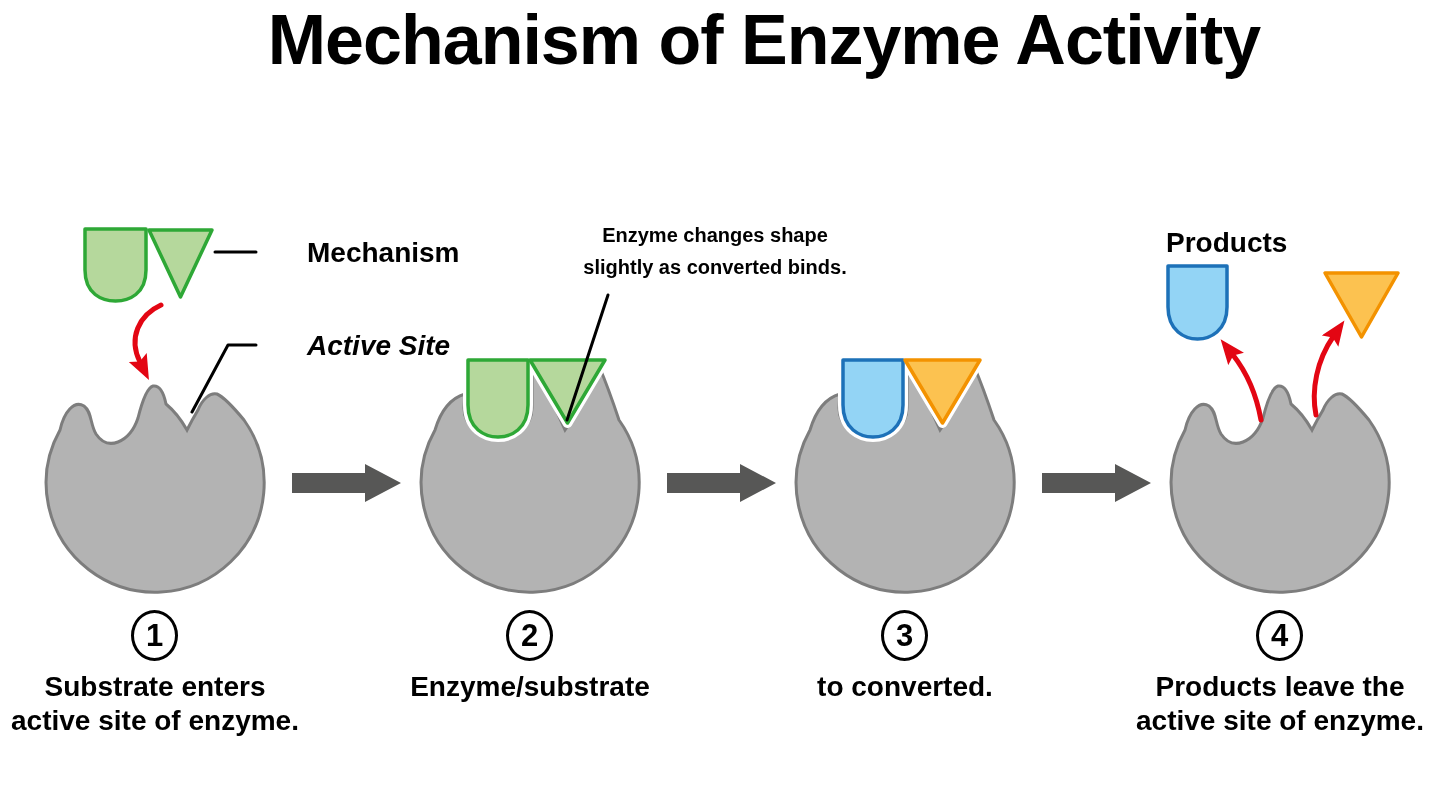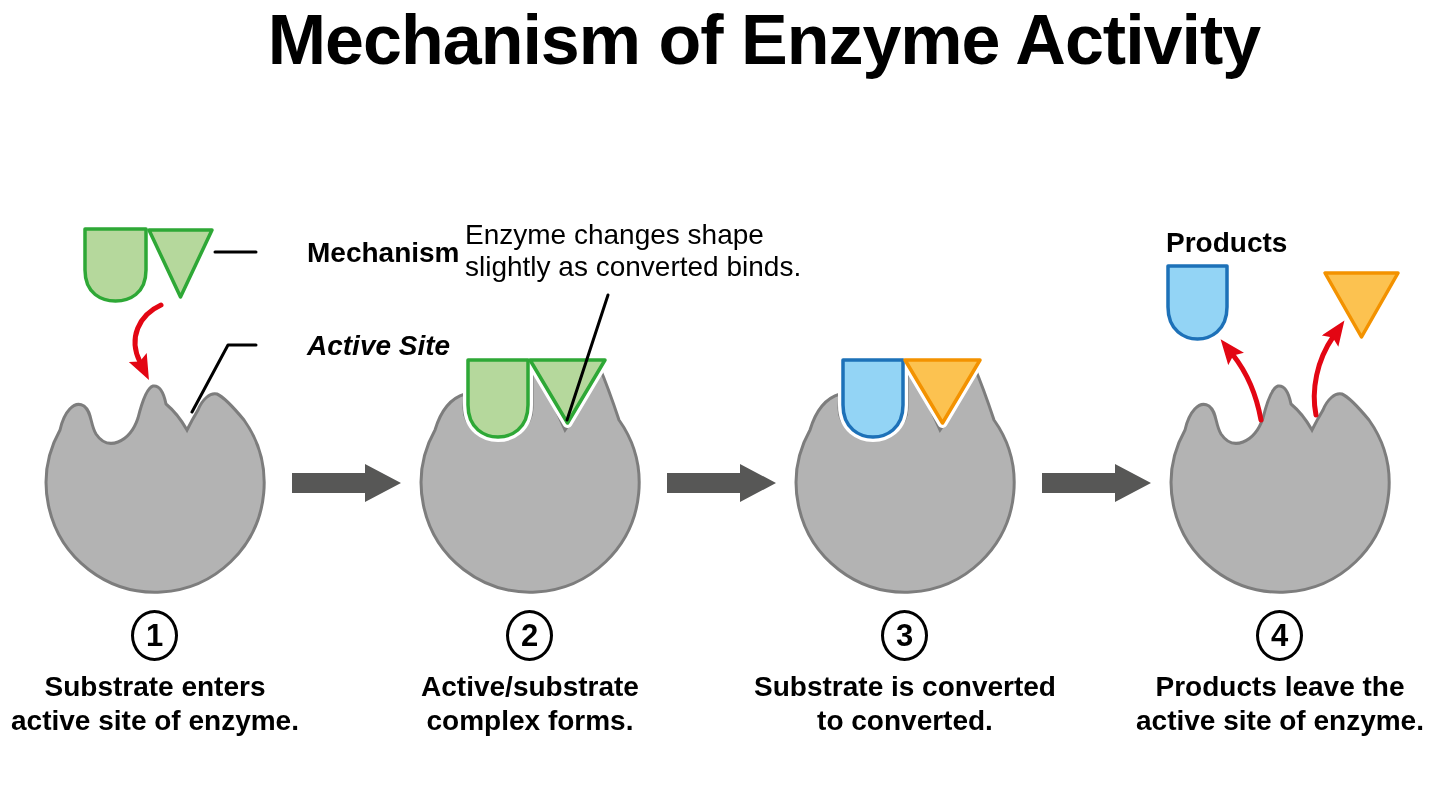--- a/index.html
+++ b/index.html
@@ -33,22 +33,22 @@
     left: 0; top: 60; width: 1440px;
     text-align: center;
     font-size: 70px;
     letter-spacing: -1px;
   }
   .callout-label { font-size: 28px; }
   #substrate-label  { left: 263px; top: 237px; }
   #active-site-label{ left: 263px; top: 330px; font-style: italic; }
   #annotation {
     left: 465px; top: 219px; width: 500px;
-    font-size: 28px; line-height: 32px;
-    position: absolute; font-weight: normal;
+    text-align: center; font-size: 20px; line-height: 32px;
+    position: absolute; font-weight: bold;
   }
   #products-label { left: 1122px; top: 227px; width: 300px; text-align: left; }
   .annotation-line { display: block; }
 
   .step-badge {
     position: absolute;
     top: 610px;
     width: 47px; height: 51px;
     box-sizing: border-box;
     border: 3px solid #000;
@@ -152,25 +152,23 @@
   <div class="step-badge" style="left:131px;">1</div>
   <div class="step-badge" style="left:506px;">2</div>
   <div class="step-badge" style="left:881px;">3</div>
   <div class="step-badge" style="left:1256px;">4</div>
 
   <div class="step-caption" style="left:-25px;">
     <span class="caption-line">Substrate enters</span>
     <span class="caption-line">active site of enzyme.</span>
   </div>
   <div class="step-caption" style="left:350px;">
-    <span class="caption-line">Active/substrate</span>
-    <span class="caption-line">complex forms.</span>
+    <span class="caption-line">Enzyme/substrate</span>
   </div>
   <div class="step-caption" style="left:725px;">
-    <span class="caption-line">Substrate is converted</span>
     <span class="caption-line">to converted.</span>
   </div>
   <div class="step-caption" style="left:1100px;">
     <span class="caption-line">Products leave the</span>
     <span class="caption-line">active site of enzyme.</span>
   </div>
 
 </div>
 
 </body></html>

